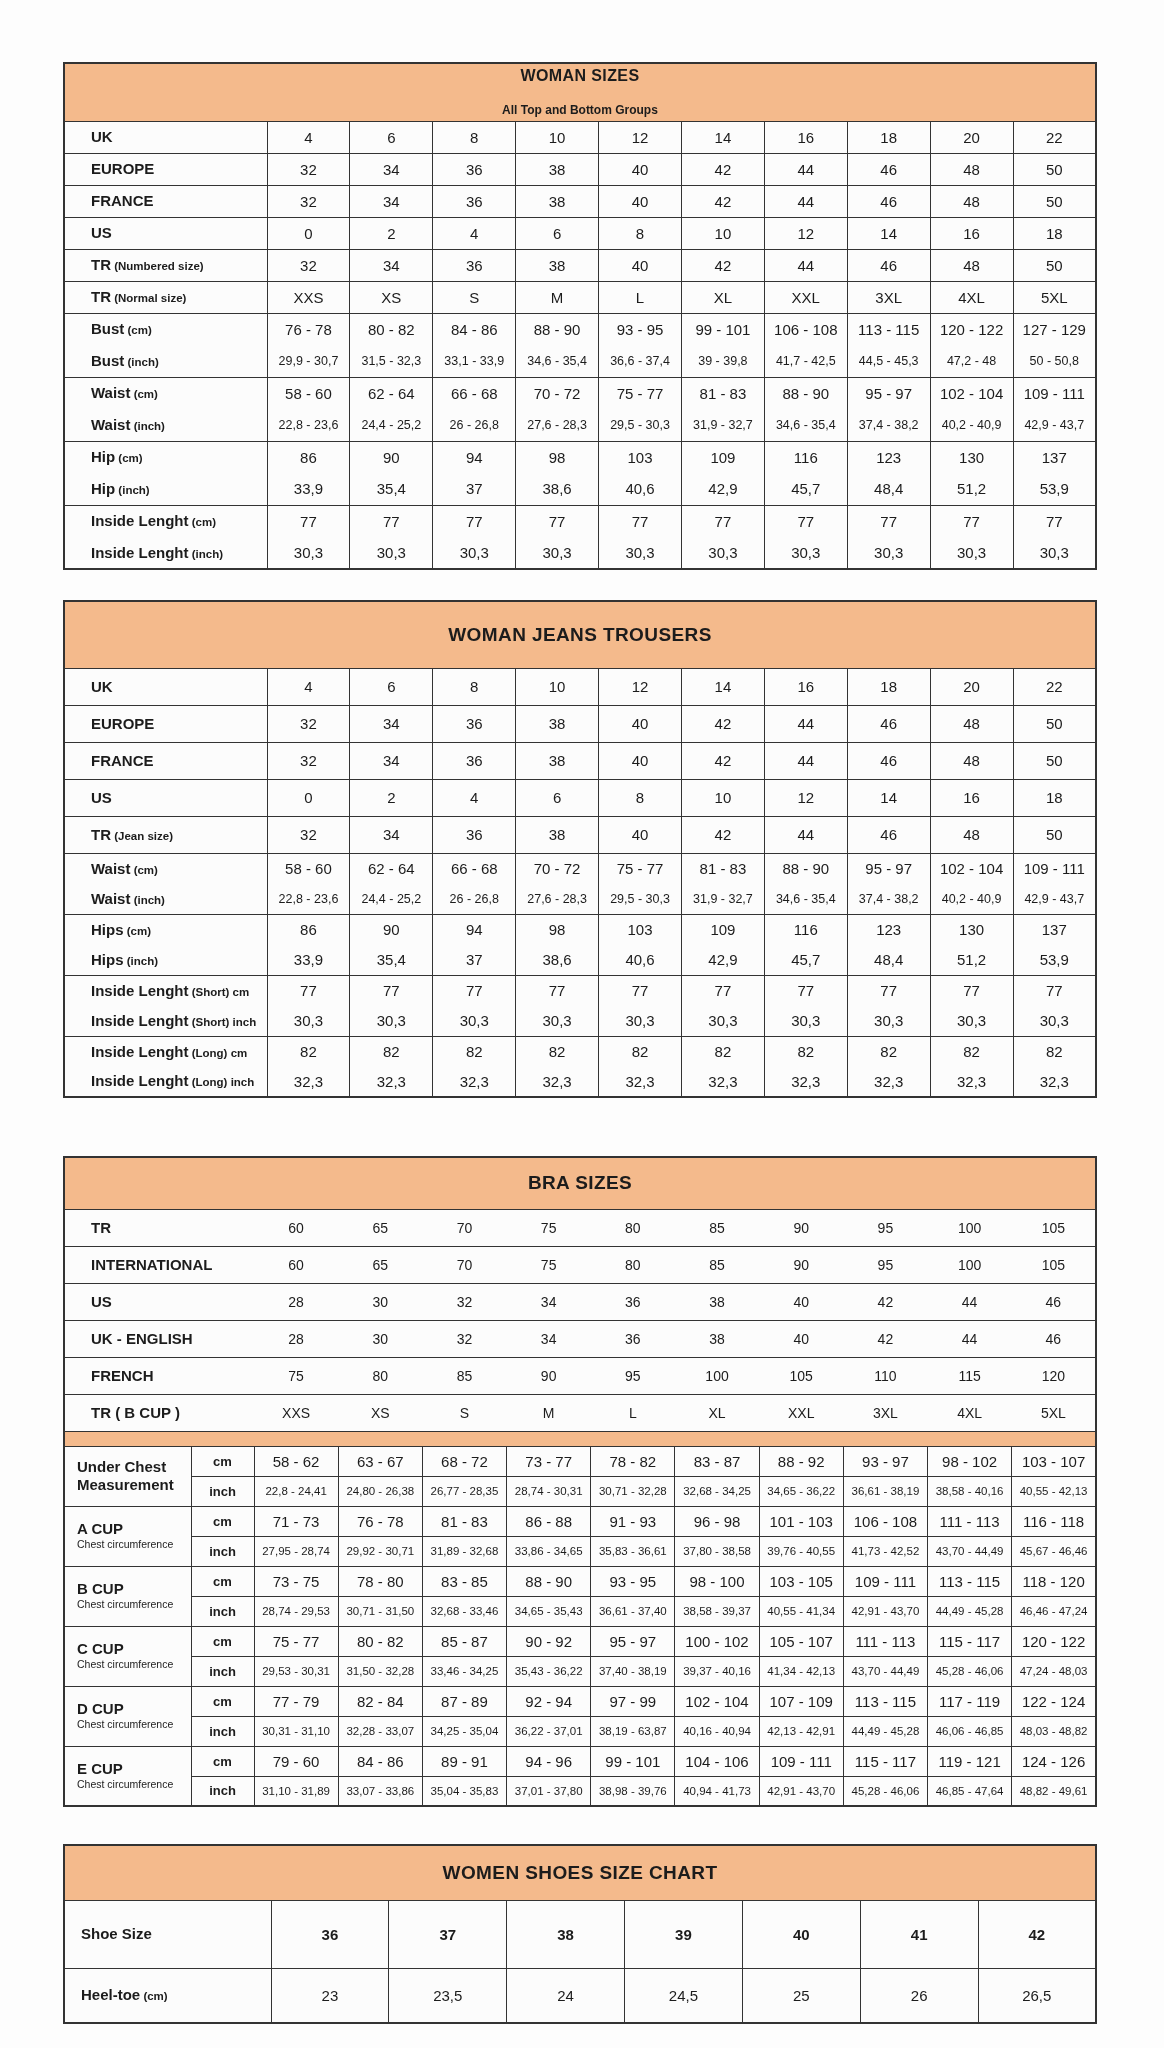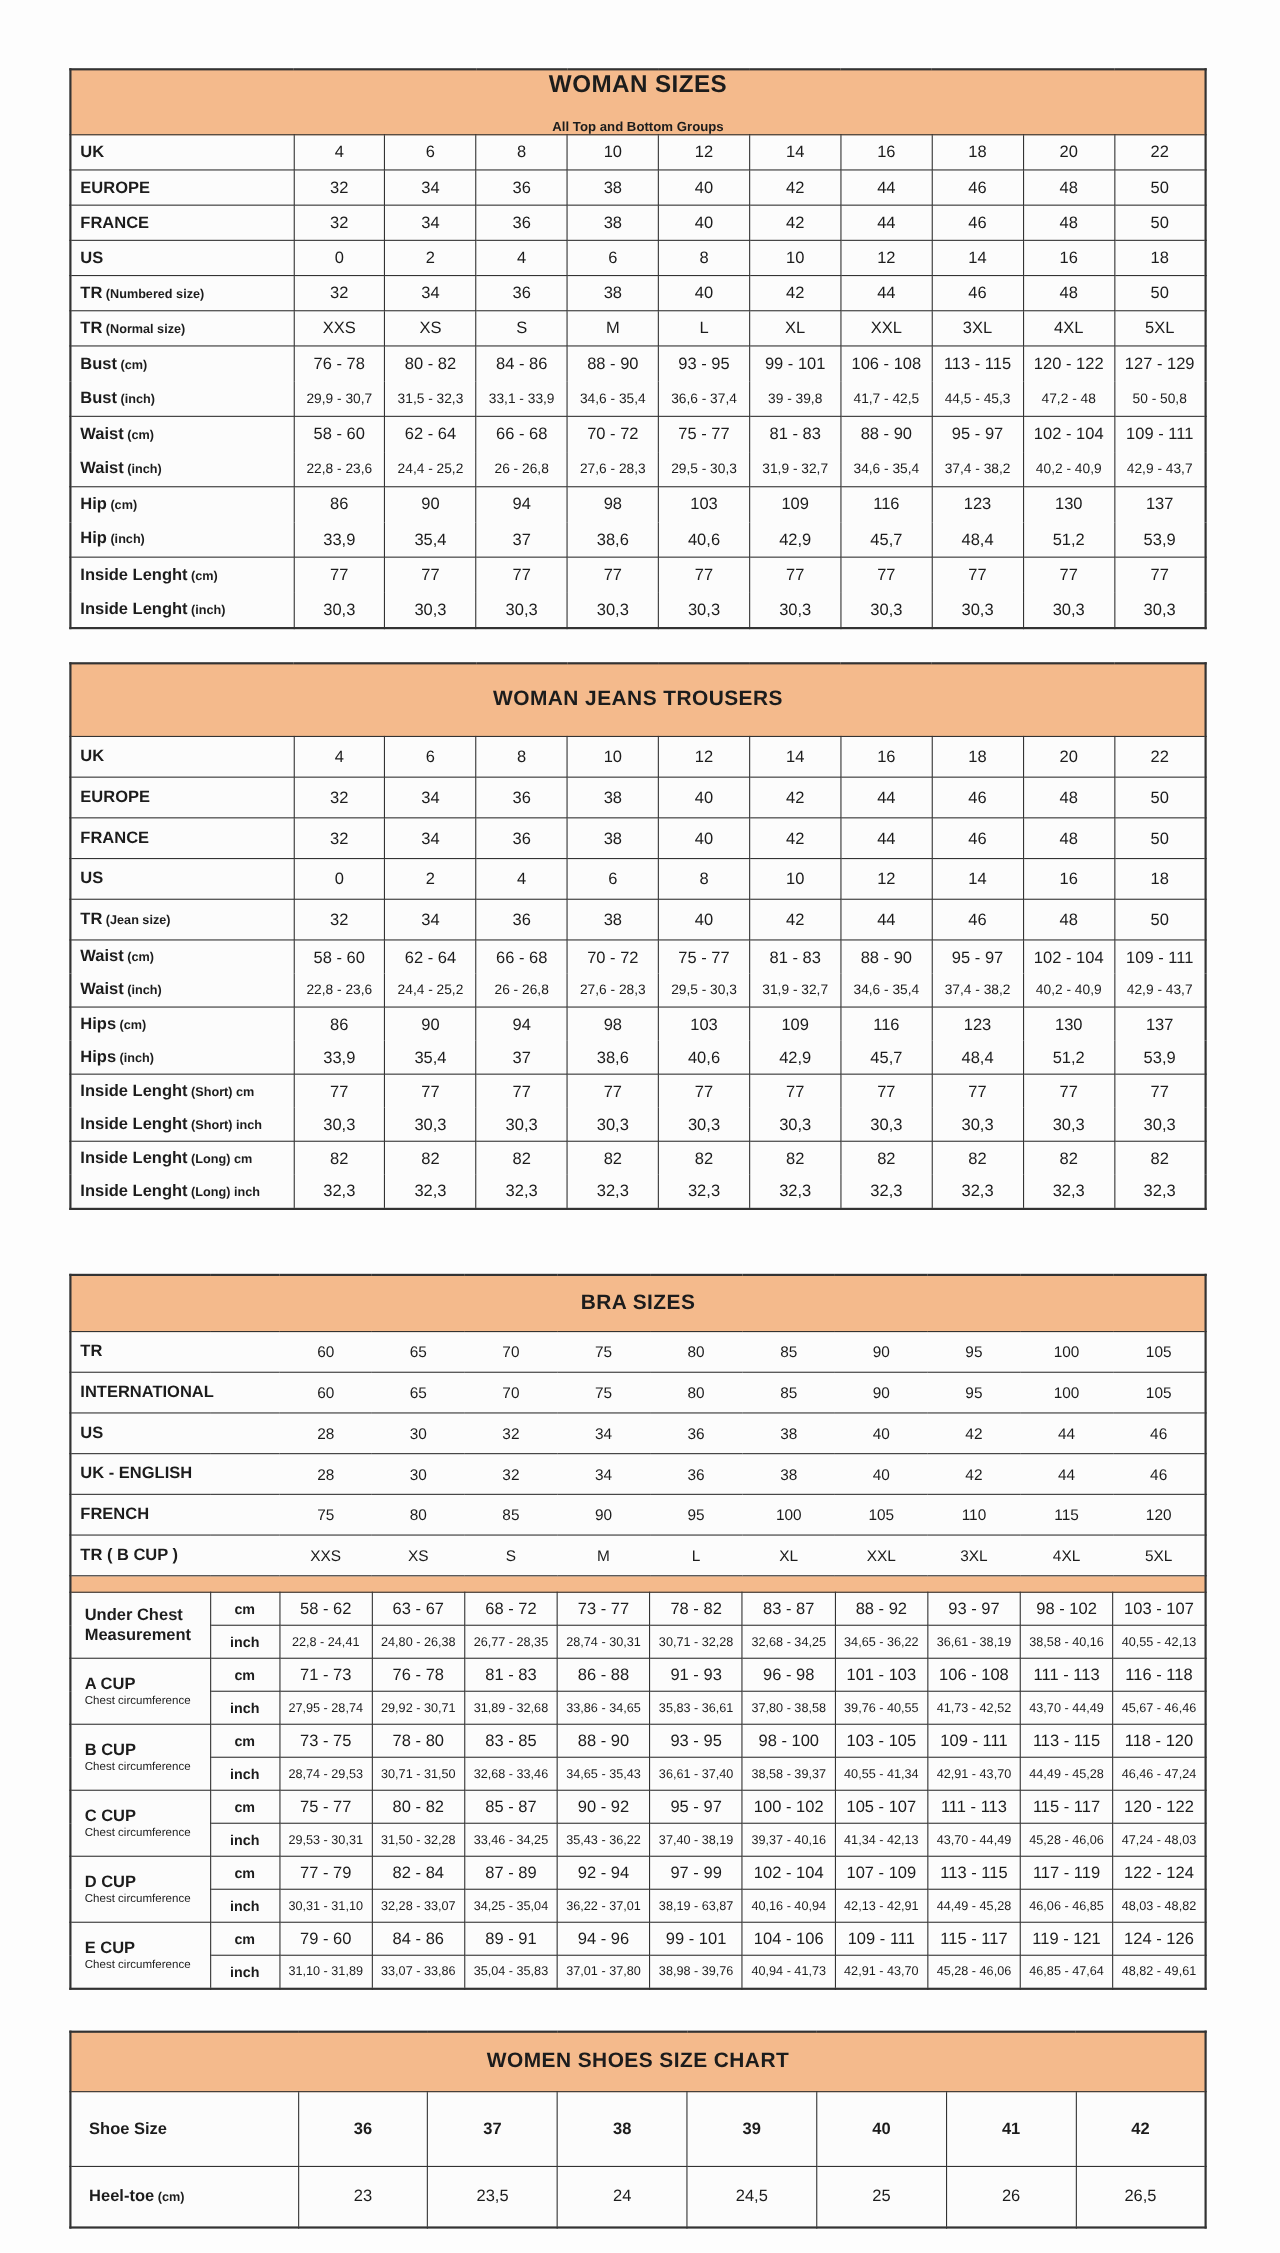--- a/index.html
+++ b/index.html
@@ -14,26 +14,26 @@
 
   table.sz{width:1034px;table-layout:fixed;border-collapse:collapse;background:var(--cell);border:2.5px solid var(--line)}
   table.sz td{border:1.8px solid var(--line);vertical-align:middle}
 
   
   td.band{background:var(--accent);text-align:center;border:2px solid var(--line)}
   .t1 td.band{height:58px}
   .t2 td.band{height:67px}
   .bra td.band{height:52px}
   .t4 td.band{height:55px}
-  .btitle{font-size:22px;font-weight:bold;letter-spacing:.4px}
+  .btitle{font-size:16px;font-weight:bold;letter-spacing:.4px}
   .t2 .btitle,.bra .btitle,.t4 .btitle{font-size:19px}
   .bsub{font-size:12px;font-weight:bold;margin-top:18px}
 
   
-  td.label{text-align:left;padding-left:8px;white-space:nowrap}
+  td.label{text-align:left;padding-left:26px;white-space:nowrap}
   .lmain{font-weight:bold;font-size:15px}
   .lsub{font-weight:bold;font-size:11.5px}
   td.val{text-align:center;font-size:15px;padding:0 1px}
   tr.small td.val{font-size:12.5px}
 
   
   .t1 tbody tr{height:32px}
   
   .t2 tbody tr.single{height:37px}
   .t2 tbody tr.pair_top,.t2 tbody tr.pair_bottom{height:30.5px}

